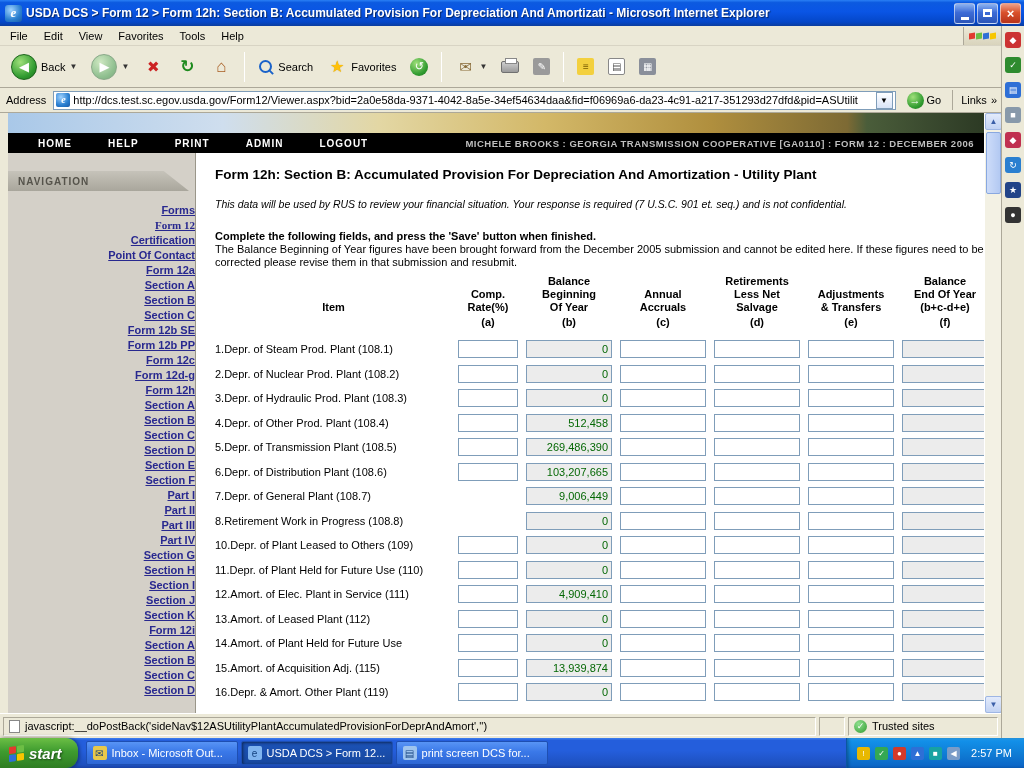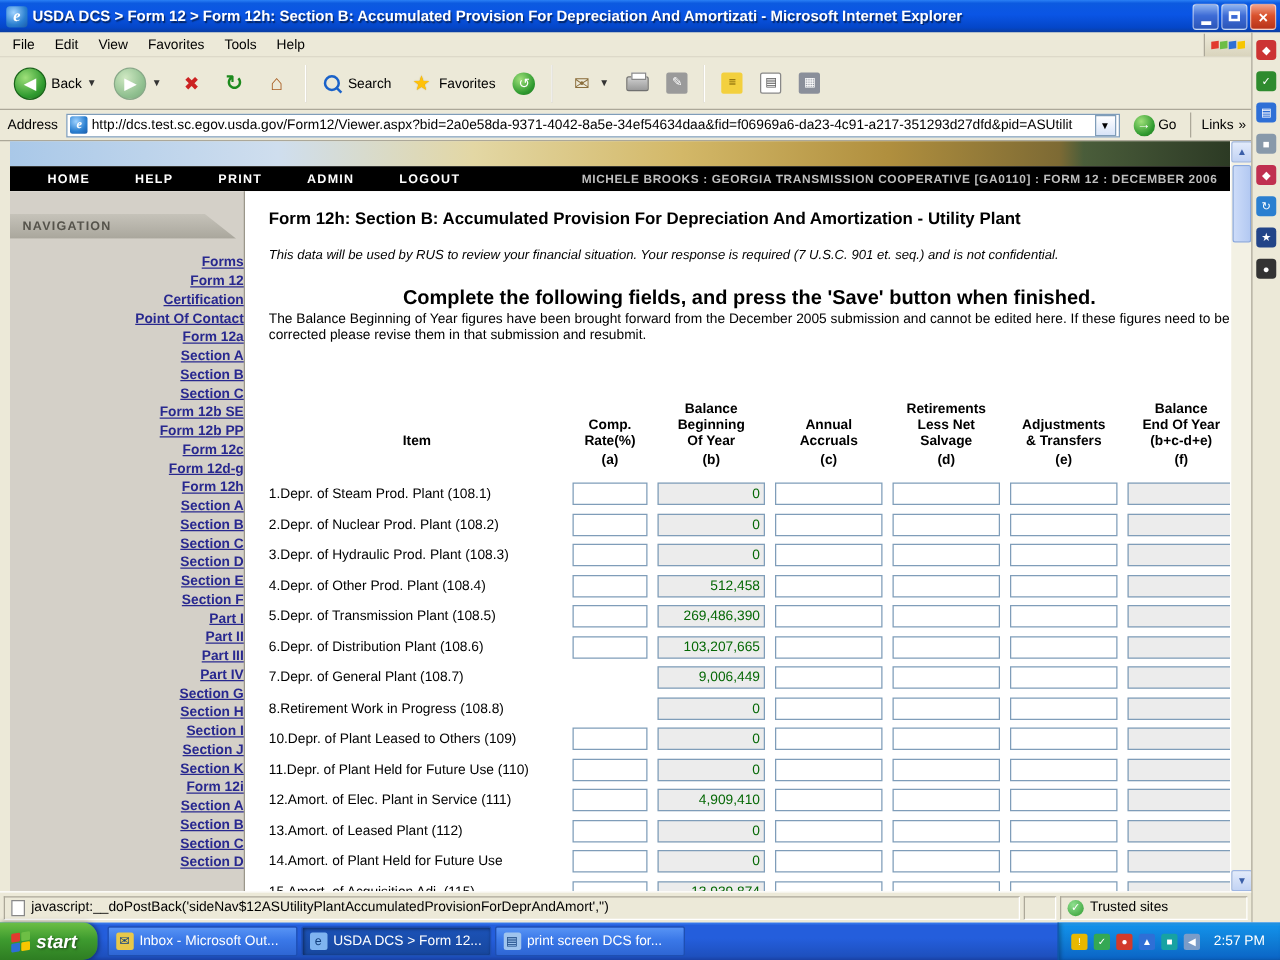--- a/index.html
+++ b/index.html
@@ -83,34 +83,34 @@
 
   
   .content { position:absolute; top:153px; left:8px; width:976px; height:560px; display:flex; background:#fff; }
   .sidebar { width:188px; background:#D4D0C8; border-right:1px solid #9a968a; padding-top:18px; }
   .side-header { height:20px; margin-right:6px; background:linear-gradient(180deg,#c6c3ba,#a9a69c);
     clip-path:polygon(0 0,86% 0,100% 100%,0 100%); display:flex; align-items:center;
     color:#55534b; font-weight:bold; font-size:10px; letter-spacing:1px; padding-left:10px; }
   .side-list { padding-top:12px; display:flex; flex-direction:column;text-align:right; }
   .side-link { color:#28288F; font-weight:bold; font-size:11px; text-decoration:underline; line-height:15px; cursor:pointer; }
   .side-link[data-indent="0"] { padding-left:12px; }
-  .side-link[data-indent="1"] { padding-left:25px; }
+  .side-link[data-indent="1"] { padding-left:25px;font-family:Liberation Serif, serif; }
   .side-link[data-indent="2"] { padding-left:42px; }
   .side-link[data-indent="3"] { padding-left:54px; }
   .side-link[data-indent="4"] { padding-left:64px; }
 
   .main { flex:1; position:relative; overflow:hidden; padding:14px 0 0 19px; background:#fff; }
   .page-title { font-size:13.5px; font-weight:bold; color:#000000; margin-bottom:16px; }
   .privacy { font-style:italic; font-size:10.5px; color:#000; margin-bottom:20px; }
-  .instr-bold { font-weight:bold; font-size:16px; margin-bottom:1px;text-align:center; }
+  .instr-bold { font-weight:bold; font-size:11px; margin-bottom:1px; }
   .instr { font-size:11px; line-height:13px; width:770px; margin-bottom:6px; }
 
   .grid { display:grid; grid-template-columns:237px 64px 90px 90px 90px 90px 90px; column-gap:4px; }
   .thead { align-items:end; margin-bottom:6px; }
-  .th { display:flex; flex-direction:column; justify-content:flex-end; align-items:center; font-weight:bold; font-size:11px; line-height:13px;margin-top:40px; }
+  .th { display:flex; flex-direction:column; justify-content:flex-end; align-items:center; font-weight:bold; font-size:11px; line-height:13px; }
   .th .lines { white-space:pre-line; text-align:center; }
   .th .letter { min-height:15px; margin-top:2px; }
   .trow { height:24.5px; align-items:center; }
   .cell { display:flex; align-items:center; justify-content:center; }
   .cell.label { justify-content:flex-start; font-size:11px; color:#000; white-space:nowrap; }
   .box { width:86px; height:18px; border:1px solid #7F9DB9; font-size:11px; font-family:"Liberation Sans",sans-serif; }
   input.box { background:#fff; padding:0 2px; }
   input.box.rate { width:60px; }
   .box.ro { background:#ECECEC; color:#056805; text-align:right; padding:2px 3px 0 2px; overflow:hidden; }
   .trow.norate .rate { visibility:hidden; }

